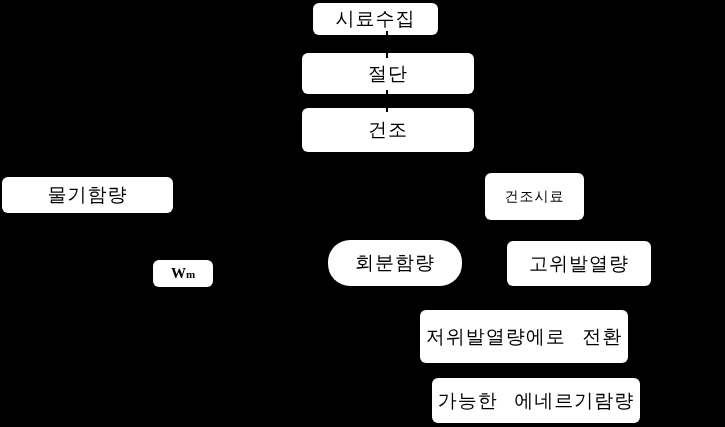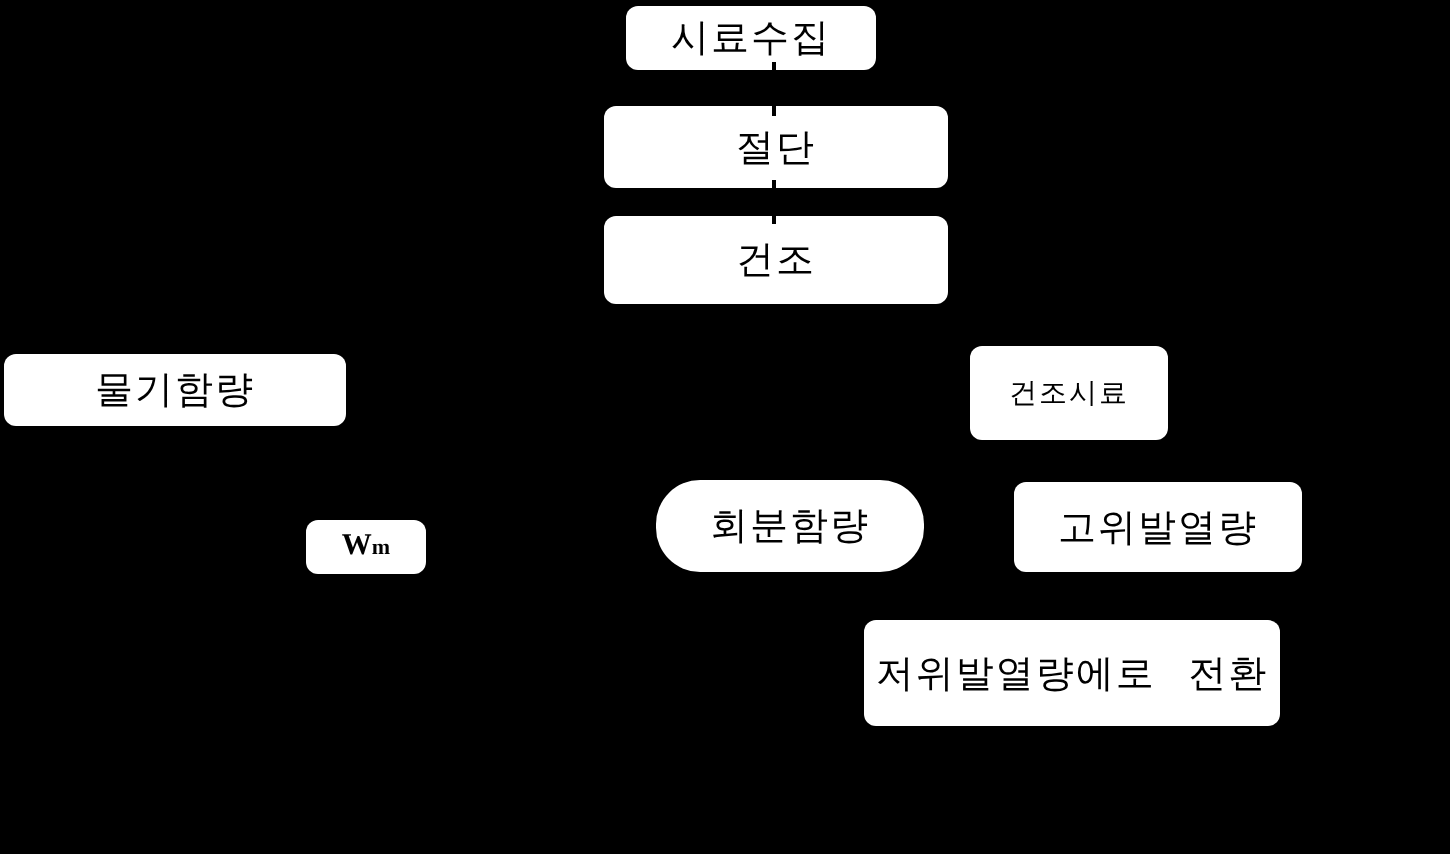--- a/index.html
+++ b/index.html
@@ -30,21 +30,21 @@
   .n-cut      {left:302px;top:53px; width:172px;height:41px;}
   .n-dry      {left:302px;top:108px;width:172px;height:44px;}
   .n-moist    {left:2px;  top:177px;width:171px;height:36px;text-align:center;}
   .n-driedsmp {left:485px;top:173px;width:99px; height:47px;font-size:14px;}
   .n-ash      {left:328px;top:240px;width:134px;height:46px;border-radius:22px;}
   .n-hhv      {left:507px;top:241px;width:144px;height:45px;}
   .n-wm       {left:153px;top:260px;width:60px; height:27px;
                font-family:"Liberation Serif","DejaVu Serif",serif;
                font-size:15px;font-weight:bold;letter-spacing:0;}
   .n-wm sub   {font-size:11px;font-weight:bold;}
-  .n-lhv      {left:432px;top:310px;width:208px;height:53px;}
+  .n-lhv      {left:420px;top:310px;width:208px;height:53px;}
   .n-energy   {left:432px;top:378px;width:208px;height:45px;}
   
   .tick{
     position:absolute;
     width:2px;
     background:#000000;
     z-index:5;
   }
   .tick-1{left:386px;top:31px;height:27px;}
   .tick-2{left:386px;top:90px;height:22px;}
@@ -87,14 +87,17 @@
 
   <div class="node n-wm">
     <span>W</span>
       <sub>m</sub>
   </div>
 
   <div class="node n-lhv">
     <span class="node-label">저위발열량에로 전환</span>
   </div>
 
+  <div class="node n-energy">
+    <span class="node-label">가능한 에네르기람량</span>
+  </div>
 
 </div>
 
 </body></html>

